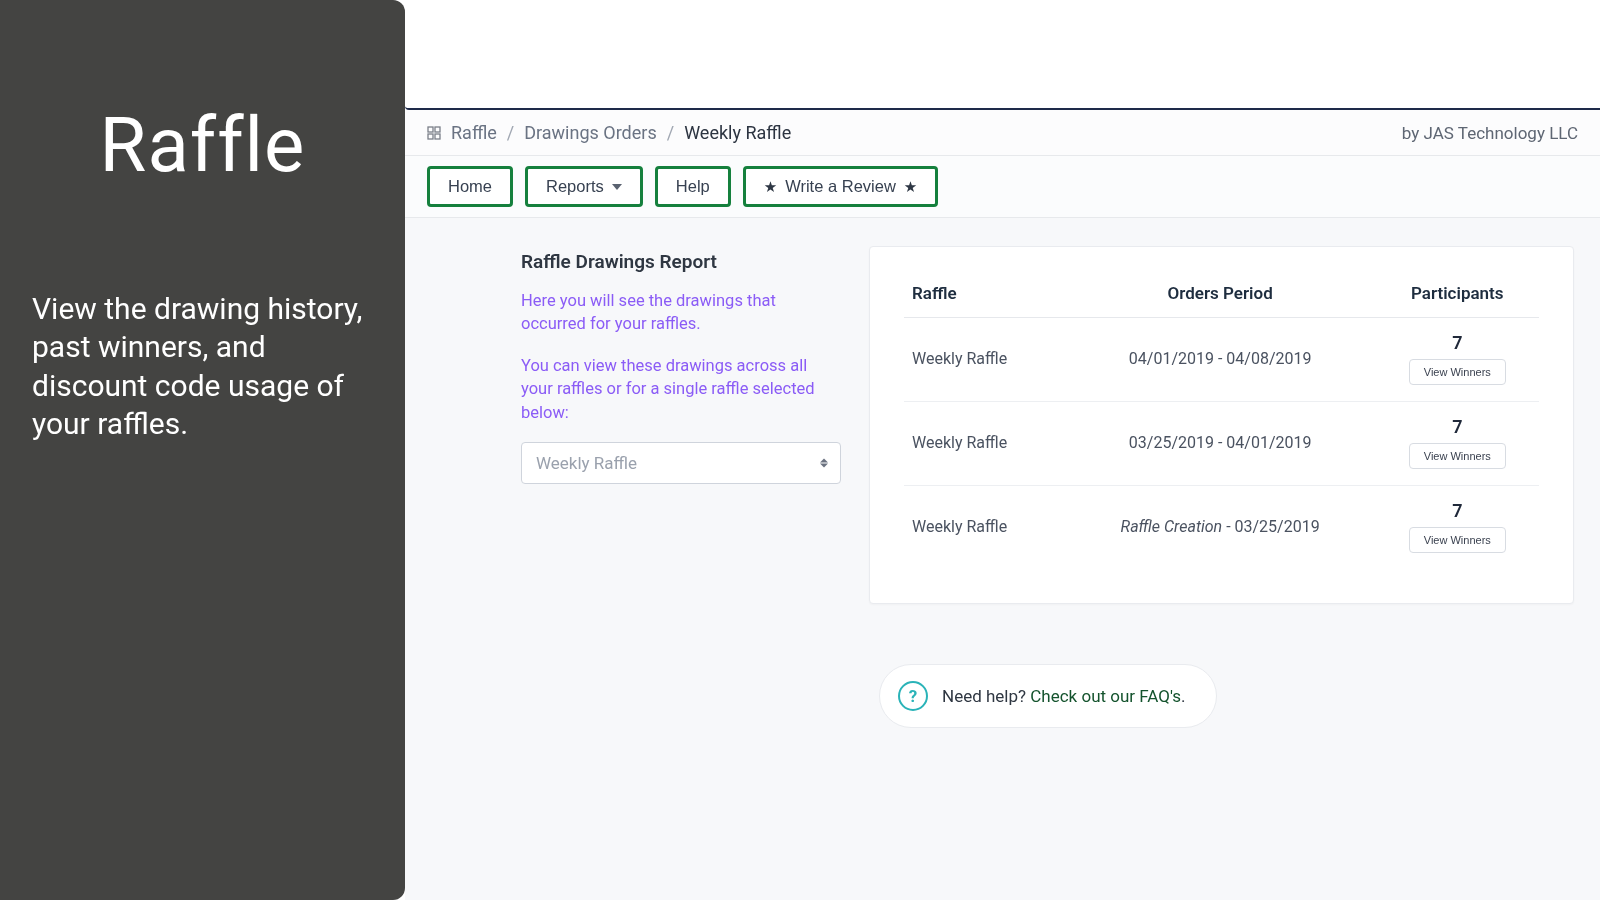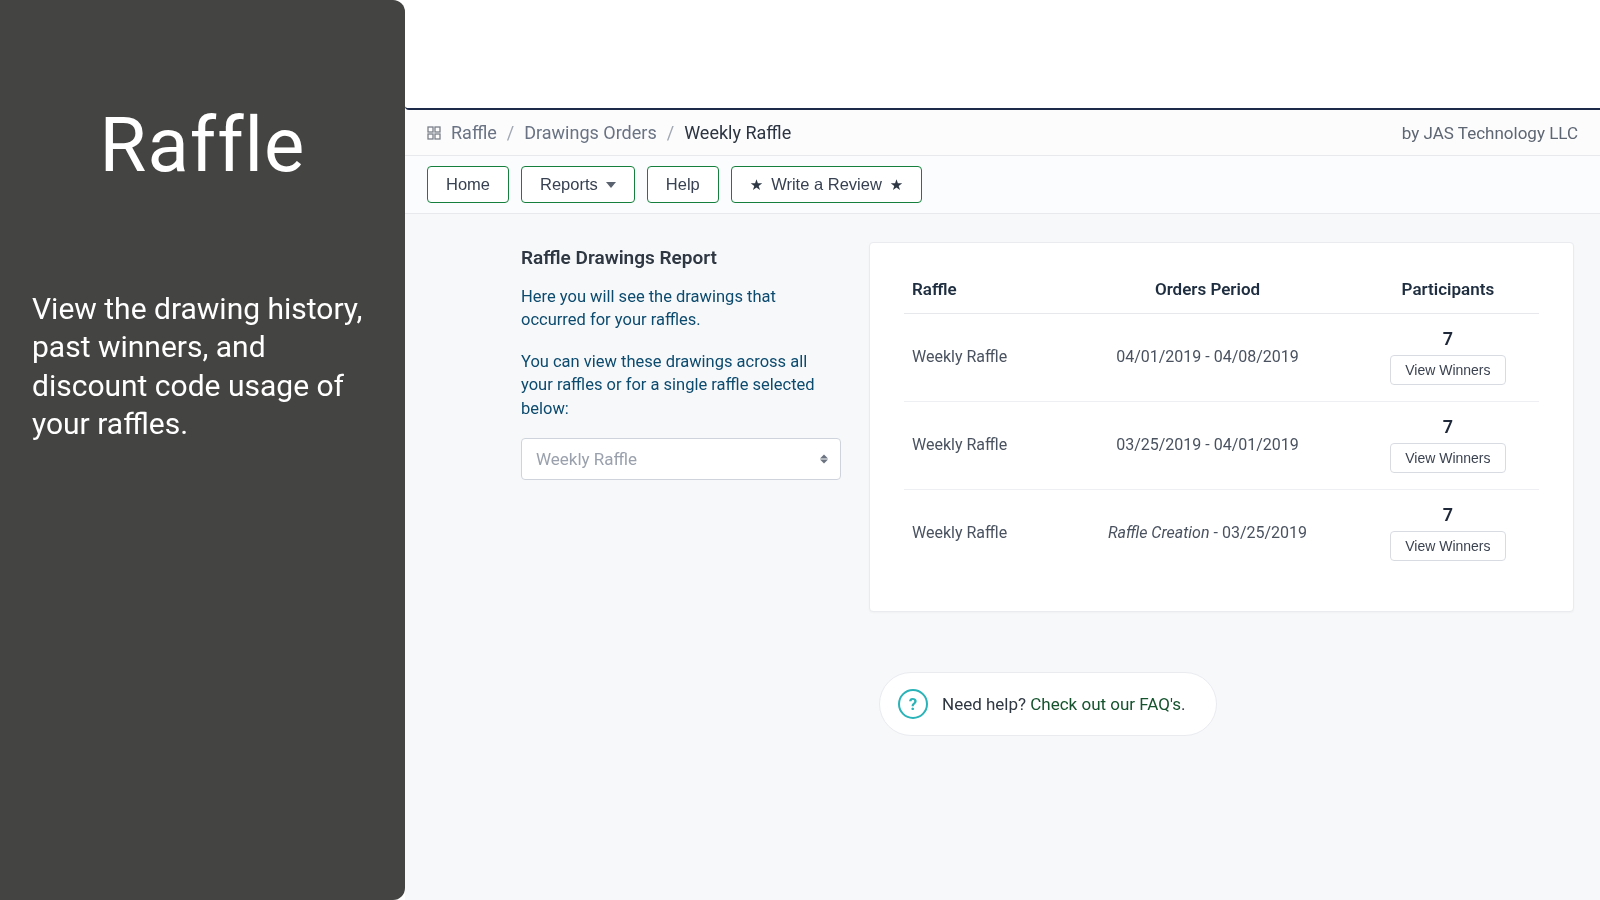--- a/index.html
+++ b/index.html
@@ -70,21 +70,21 @@
     .nav-bar {
       display: flex;
       align-items: center;
       gap: 12px;
       padding: 10px 22px;
       background: #fbfcfd;
       border-bottom: 1px solid #e7e9ec;
     }
     .nav-btn {
       background: #fff;
-      border: 1px solid #15803d;
+      border: 3px solid #15803d;
       border-radius: 4px;
       padding: 8px 18px;
       font-size: 16.5px;
       color: #374151;
       cursor: pointer;
       display: inline-flex;
       align-items: center;
       gap: 8px;
     }
     .caret {
@@ -108,21 +108,21 @@
       padding-top: 4px;
     }
     .panel-title {
       font-size: 19px;
       font-weight: 600;
       color: #2f3742;
       margin-bottom: 16px;
     }
     .panel-text {
       font-size: 16.5px;
-      color: #0c4a6e;
+      color: #8b5cf6;
       line-height: 1.42;
       margin-bottom: 18px;
     }
     .select-box {
       width: 100%;
       border: 1px solid #cfd4dc;
       border-radius: 4px;
       background: #fff;
       padding: 10px 34px 10px 14px;
       font-size: 17px;
@@ -189,21 +189,21 @@
     .part-count {
       font-size: 18px;
       font-weight: 600;
       color: #20293a;
     }
     .view-btn {
       background: #fff;
       border: 1px solid #d8dce2;
       border-radius: 4px;
       padding: 6px 14px;
-      font-size: 14px;
+      font-size: 11px;
       color: #3b4250;
       cursor: pointer;
     }
     .help-pill {
       display: inline-flex;
       align-items: center;
       gap: 14px;
       background: #fff;
       border: 1px solid #e9ebef;
       border-radius: 999px;

